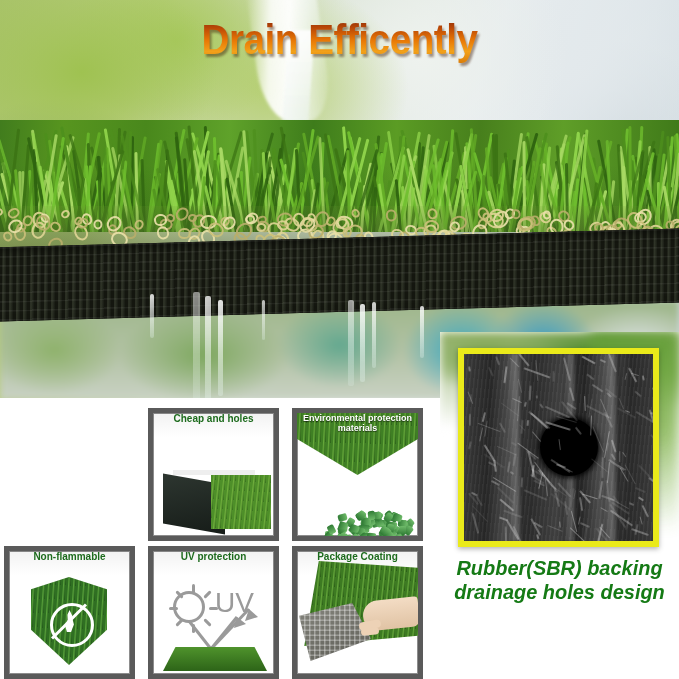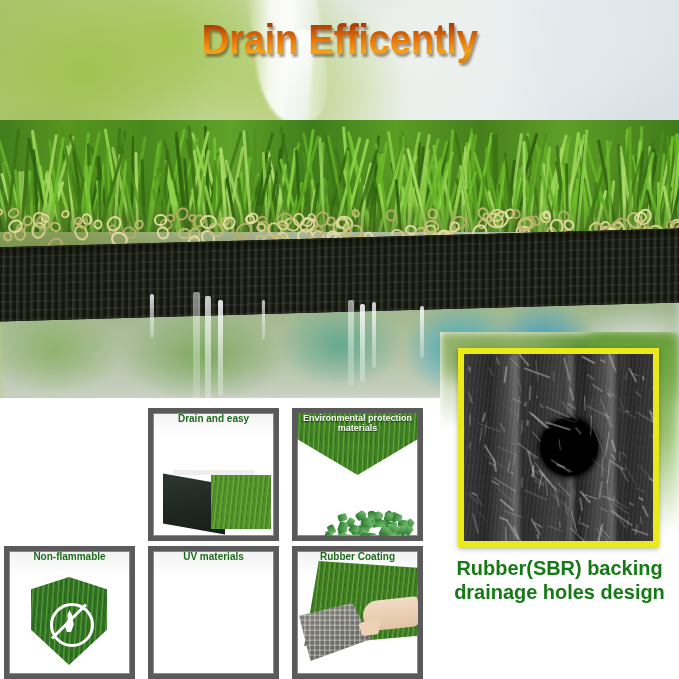--- a/index.html
+++ b/index.html
@@ -863,21 +863,21 @@
     <div class="grid">
 
 
       <div class="cell" style="left:144px;top:2px;">
         <div class="frame"></div>
         <div class="art">
           <div class="dark-sheet"></div>
           <div class="grass-sq"></div>
           <div class="sign-post"></div>
         </div>
-        <div class="clabel">Drain and easy</div>
+        <div class="clabel">Cheap and holes</div>
       </div>
 
       <div class="cell" style="left:0px;top:140px;">
         <div class="frame"></div>
         <div class="art">
           <div class="shield"></div>
           <div class="flame"></div>
           <div class="noFire"></div>
           <div class="noFire-bar"></div>
         </div>
@@ -959,38 +959,60 @@
               <div class="pellet" style="left: 63.7457px; top: 22.7454px; transform: rotate(40.5409deg);"></div>
               <div class="pellet" style="left: 67.2436px; top: 26.6508px; transform: rotate(68.3011deg);"></div>
               <div class="pellet" style="left: 74.7714px; top: 8.48536px; transform: rotate(109.744deg);"></div>
             </div>
         </div>
         <div class="clabel onturf">Environmental protection materials</div>
       </div>
 
       <div class="cell" style="left:144px;top:140px;">
         <div class="frame"></div>
-        <div class="clabel">UV materials</div>
+        <div class="art">
+          <div class="sun"></div>
+          <div id="rays">
+              <div class="ray" style="width: 9px; height: 3px; left: 56px; top: 56px; transform: rotate(0deg);"></div>
+              <div class="ray" style="width: 9px; height: 3px; left: 50.1421px; top: 70.1421px; transform: rotate(45deg);"></div>
+              <div class="ray" style="width: 9px; height: 3px; left: 36px; top: 76px; transform: rotate(90deg);"></div>
+              <div class="ray" style="width: 9px; height: 3px; left: 21.8579px; top: 70.1421px; transform: rotate(135deg);"></div>
+              <div class="ray" style="width: 9px; height: 3px; left: 16px; top: 56px; transform: rotate(180deg);"></div>
+              <div class="ray" style="width: 9px; height: 3px; left: 21.8579px; top: 41.8579px; transform: rotate(225deg);"></div>
+              <div class="ray" style="width: 9px; height: 3px; left: 36px; top: 36px; transform: rotate(270deg);"></div>
+              <div class="ray" style="width: 9px; height: 3px; left: 50.1421px; top: 41.8579px; transform: rotate(315deg);"></div>
+            </div>
+          <div class="uvtext">UV</div>
+          <svg width="121" height="123" style="position:absolute;left:0;top:0;">
+            <path d="M36 70 L58 98" stroke="#9a9a9a" stroke-width="3" fill="none"></path>
+            <path d="M58 98 L84 66" stroke="#9a9a9a" stroke-width="3" fill="none"></path>
+            <path d="M84 66 l-3 11 l12 -4 z" fill="#9a9a9a"></path>
+            <path d="M58 98 L96 58" stroke="#9a9a9a" stroke-width="3" fill="none"></path>
+            <path d="M96 58 l-4 12 l13 -4 z" fill="#9a9a9a"></path>
+          </svg>
+          <div class="uv-mat"></div>
+        </div>
+        <div class="clabel">UV protection</div>
       </div>
 
       <div class="cell" style="left:288px;top:140px;">
         <div class="frame"></div>
         <div class="art">
           <div class="pk-turf"></div>
           <div class="pk-flip"></div>
           <div class="hand"></div>
           <div class="finger" style="left:62px;top:70px;width:22px;height:8px;transform:rotate(-10deg);"></div>
           <div class="finger" style="left:64px;top:77px;width:18px;height:7px;transform:rotate(-6deg);"></div>
         </div>
-        <div class="clabel">Rubber Coating</div>
+        <div class="clabel">Package Coating</div>
       </div>
 
     </div>
 
-    <div class="right" style="top:-66px;">
+    <div class="right" style="top:-66px;font-style:italic;">
       <div class="right-bg"></div>
       <div class="right-bg2"></div>
       <div class="rubber-box">
         <div class="rubber-tex" id="rubbertex">
           <div class="ridge" style="left:44px;width:16px;"></div>
           <div class="ridge" style="left:100px;width:14px;"></div>
           <div class="ridge" style="left:140px;width:16px;"></div>
           <div class="hole"></div>
         <div class="scratch" style="left: 0px; top: 0px; width: 3px; height: 1px; transform: rotate(15deg); opacity: 0.15;"></div>
             <div class="scratch" style="left: 0.166606px; top: 43.0312px; width: 12.5214px; height: 1.01921px; transform: rotate(68.707deg); opacity: 0.48;"></div>

